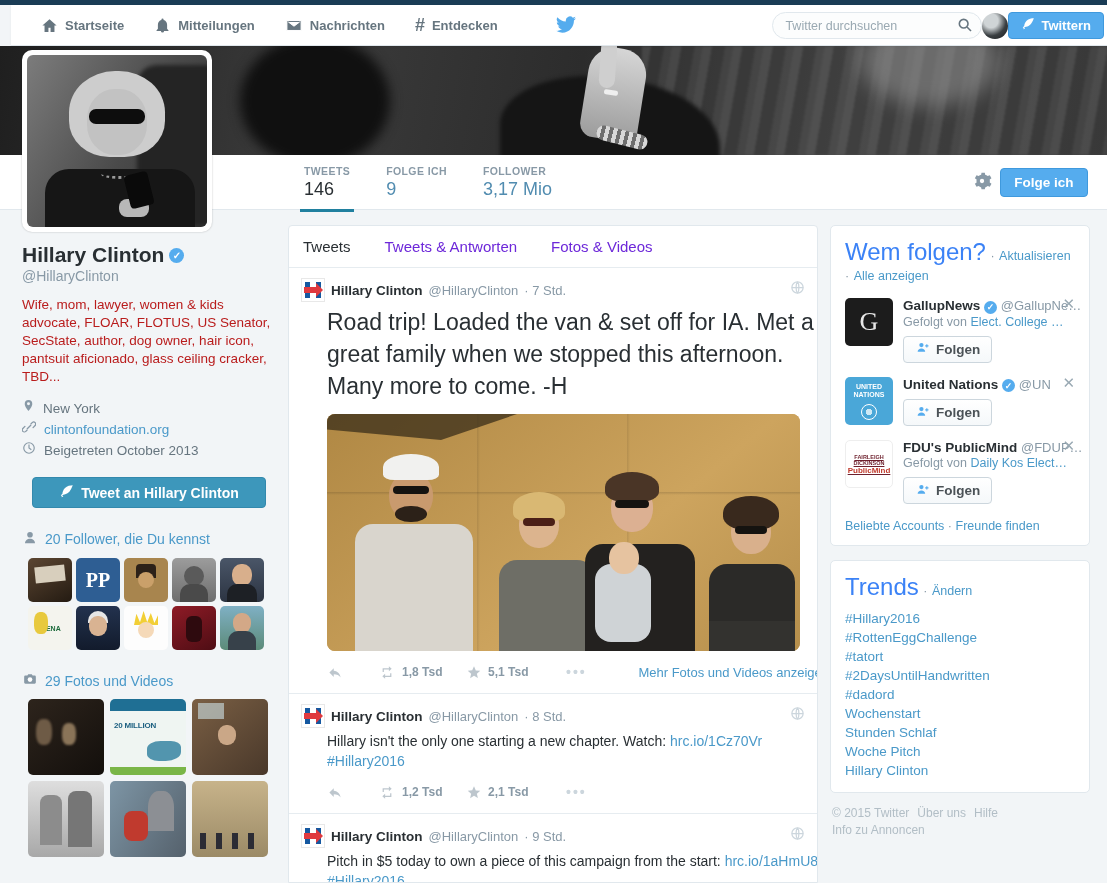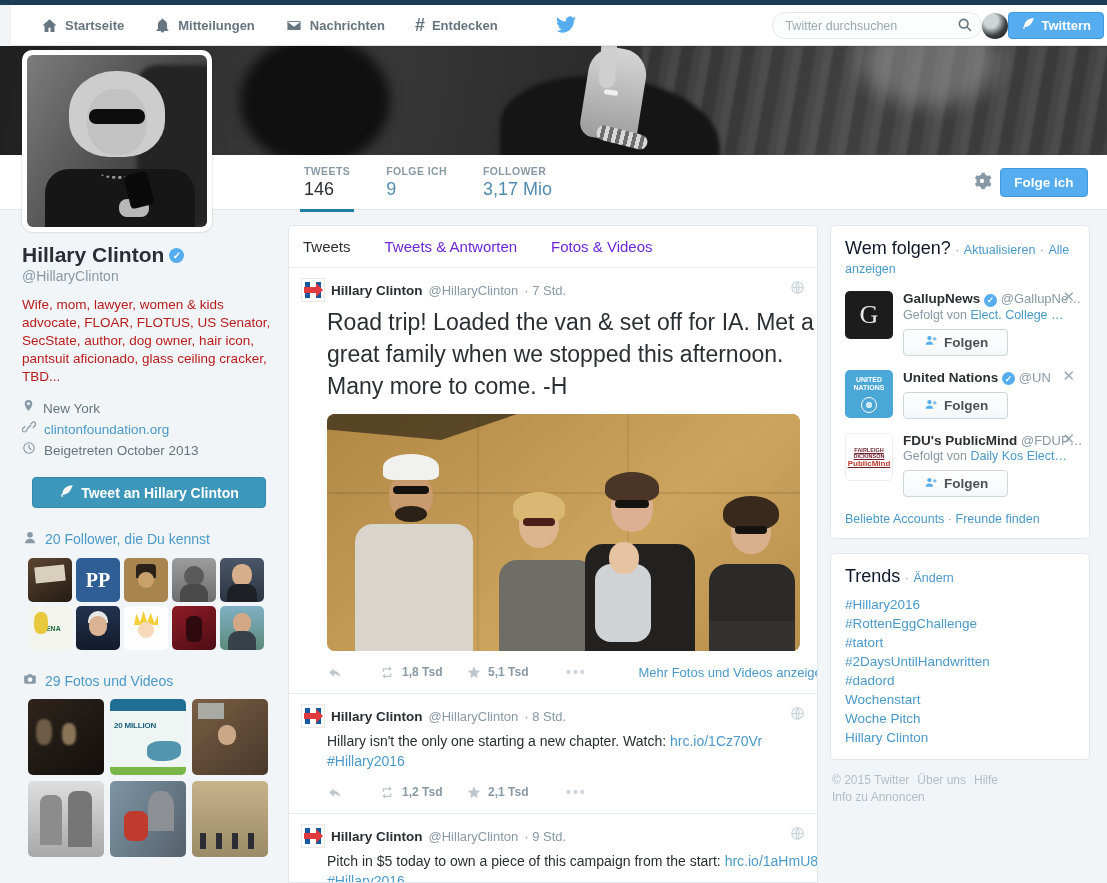--- a/index.html
+++ b/index.html
@@ -173,39 +173,39 @@
   .tri { position:absolute; left:0; top:0; width:190px; height:26px; background:#3a2e1a; clip-path:polygon(0 0,100% 0,60% 100%,0 60%); opacity:.75;}
   .person { position:absolute; }
   .head { position:absolute; border-radius:48%; }
   .cap { position:absolute; border-radius:50% 50% 20% 20%; background:#f1f1ef; }
   .glasses { position:absolute; background:#151310; border-radius:4px; }
   .bodyy { position:absolute; border-radius:18px 18px 0 0; }
 
   
   .right-col { position:absolute; left:830px; top:225px; width:260px; z-index:5; }
   .card { background:#fff; border:1px solid #e1e8ed; border-radius:5px; padding:12px 14px; }
-  .card-title { font-size:18px; color:#0f172a; }
+  .card-title { font-size:24px; color:#3b82f6; }
   .t-links { font-size:12.5px; color:#4a99c9; cursor:pointer; text-decoration:none; }
   .t-sep { color:#8899a6; font-size:12.5px; }
   .sug { position:relative; display:flex; margin-top:14px; }
   .sug-av { width:48px; height:48px; border-radius:5px; flex:0 0 48px; overflow:hidden; position:relative;
             display:flex; align-items:center; justify-content:center; cursor:pointer; }
   .sug-av.gallup { background:#1c1c1c; color:#e8e8e8; font-family:"Liberation Serif",serif; font-size:26px; }
   .sug-av.un { background:#4aa7d8; color:#fff; font-size:7px; font-weight:bold; text-align:center; line-height:8px; }
   .sug-av.un .emb { position:absolute; bottom:5px; left:16px; width:16px; height:16px; border:1.5px solid #fff; border-radius:50%;
                     background:radial-gradient(circle,#cfe9f5 30%, #4aa7d8 31%); }
   .sug-av.fdu { background:#fff; border:1px solid #eee; color:#6d1f2c; font-size:5.5px; font-weight:bold; text-align:center; line-height:6px;text-decoration:underline; }
   .sug-av.fdu .pm { color:#c0392b; font-size:8px; display:block; margin-top:2px; }
   .sug-main { margin-left:10px; min-width:0; }
   .sug-name { font-size:13.5px; font-weight:bold; color:#292f33; white-space:nowrap; }
   .sug-handle { font-size:13px; color:#8899a6; font-weight:normal; }
   .sug-fb { font-size:12.5px; color:#8899a6; margin-top:1px; white-space:nowrap; }
   .sug-fb a { color:#4a99c9; text-decoration:none; }
   .sug-x { position:absolute; right:0; top:0; color:#99a9b3; font-size:15px; cursor:pointer; line-height:12px; }
-  .btn-folgen { display:inline-flex; align-items:center; gap:6px; margin-top:7px; height:27px; padding:0 19px;
+  .btn-folgen { display:inline-flex; align-items:center; gap:6px; margin-top:7px; height:27px; padding:0 11px;
                 background:linear-gradient(#fff,#f5f8fa); border:1px solid #ccd6dd; border-radius:4px;
                 font-size:13.5px; font-weight:bold; color:#4b5257; cursor:pointer; }
   .card-foot { margin-top:15px; font-size:12.5px; }
   .trends-list { margin-top:8px; }
   .trend { display:block; font-size:13.5px; color:#4a99c9; line-height:19px; text-decoration:none; cursor:pointer; }
   .site-footer { margin-top:12px; padding-left:2px; font-size:12px; color:#b2bec6; line-height:17px; }
   .site-footer span { cursor:pointer; margin-right:8px; }
 </style>
 </head>
 <body>
@@ -683,20 +683,21 @@
       <span class="card-title">Trends</span>
       <span class="t-sep">·</span>
       <a class="t-links">Ändern</a>
       <div class="trends-list">
         <a class="trend">#Hillary2016</a>
         <a class="trend">#RottenEggChallenge</a>
         <a class="trend">#tatort</a>
         <a class="trend">#2DaysUntilHandwritten</a>
         <a class="trend">#dadord</a>
         <a class="trend">Wochenstart</a>
+        <a class="trend">Stunden Schlaf</a>
         <a class="trend">Woche Pitch</a>
         <a class="trend">Hillary Clinton</a>
       </div>
     </div>
 
     <div class="site-footer">
       <span>© 2015 Twitter</span><span>Über uns</span><span>Hilfe</span><br>
       <span>Info zu Annoncen</span>
     </div>
   </div>

